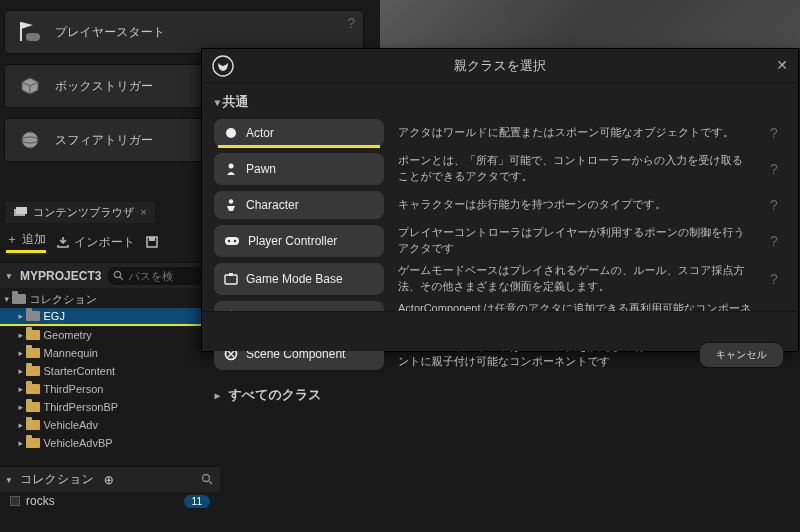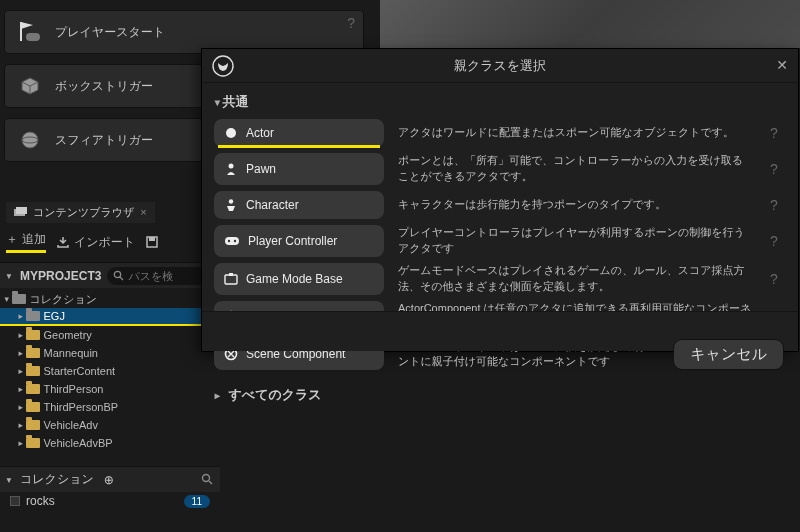--- a/index.html
+++ b/index.html
@@ -211,21 +211,21 @@
     padding: 0 14px;
     background:#1f1f1f;
     border-top:1px solid #151515;
   }
   .dlg-btn {
     background:#383838;
     border:1px solid #111;
     border-radius:9px;
     padding: 5px 16px;
     color:#ddd;
-    font-size:15px;
+    font-size:10px;
     cursor:pointer;
     margin-top:46px;
   }
   
   svg { display:block; }
 </style>
 </head>
 <body>
 
 <div class="viewport"></div>

